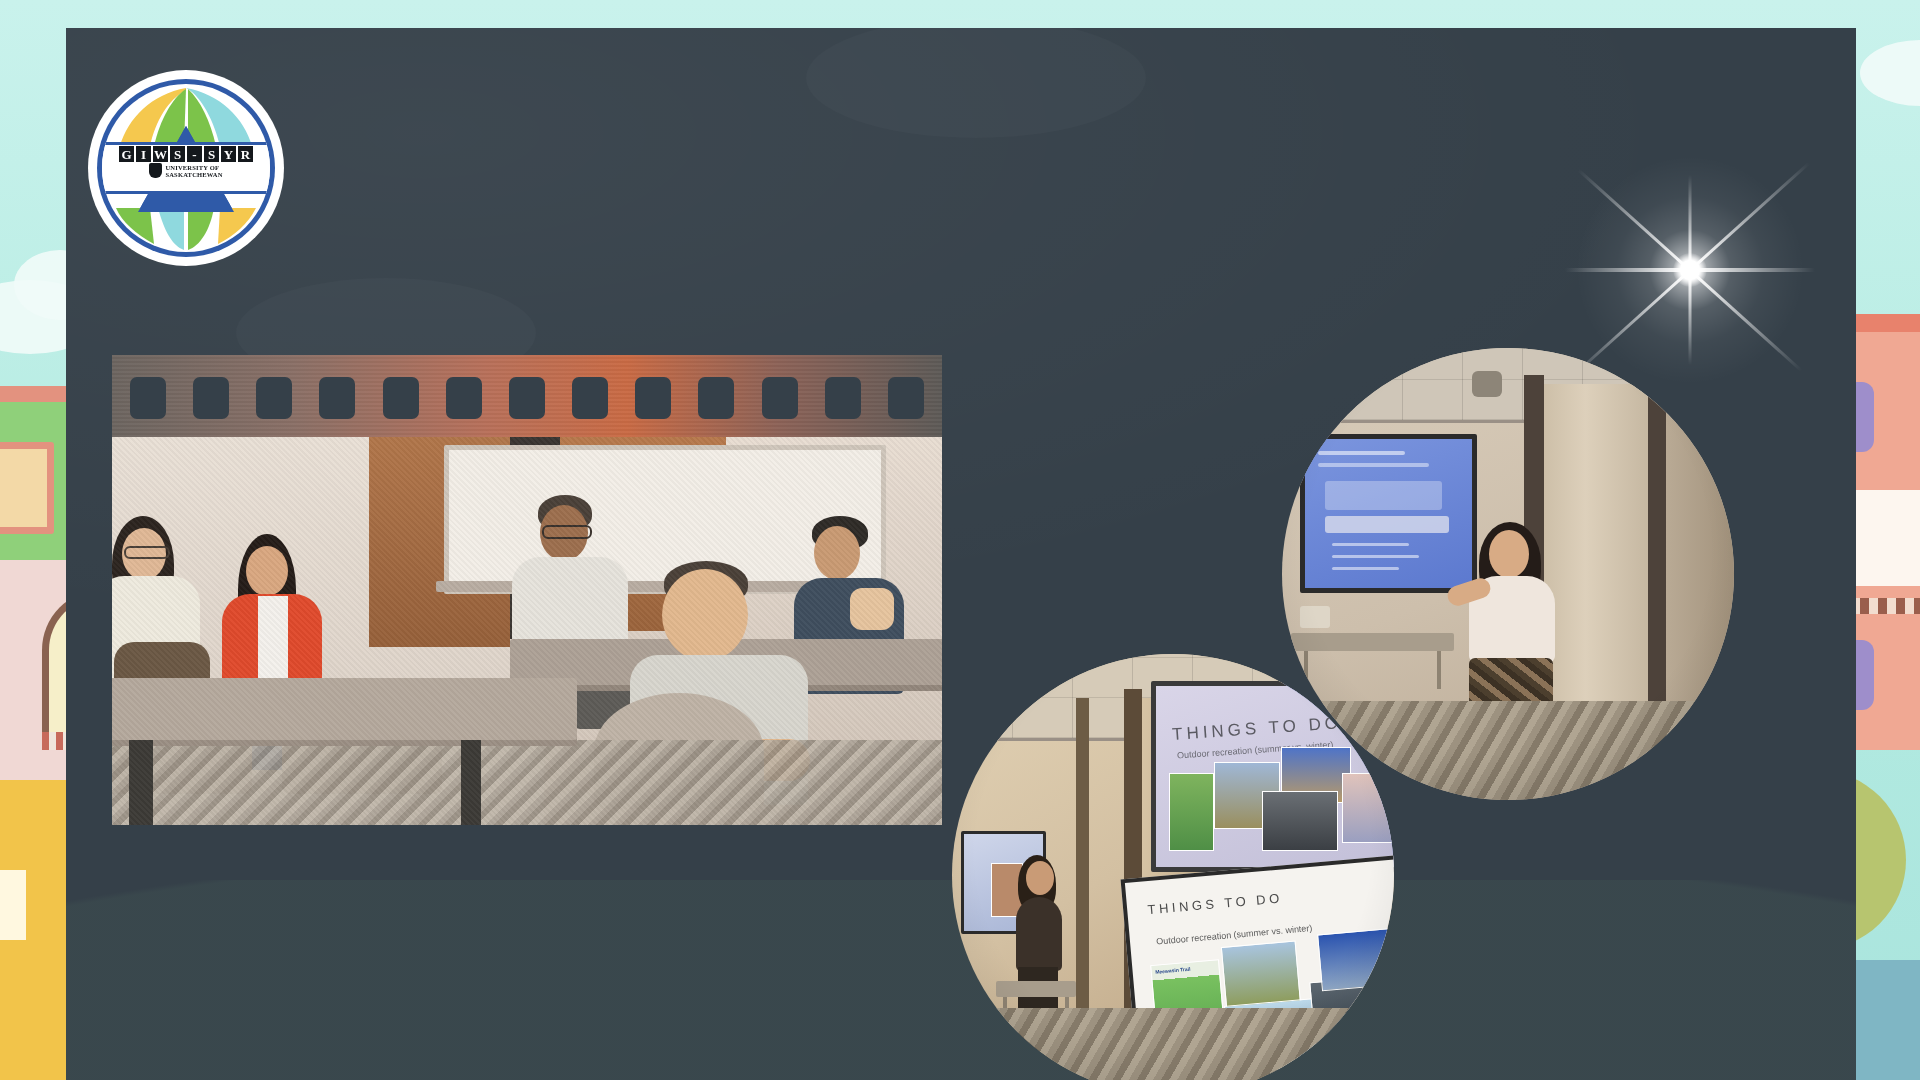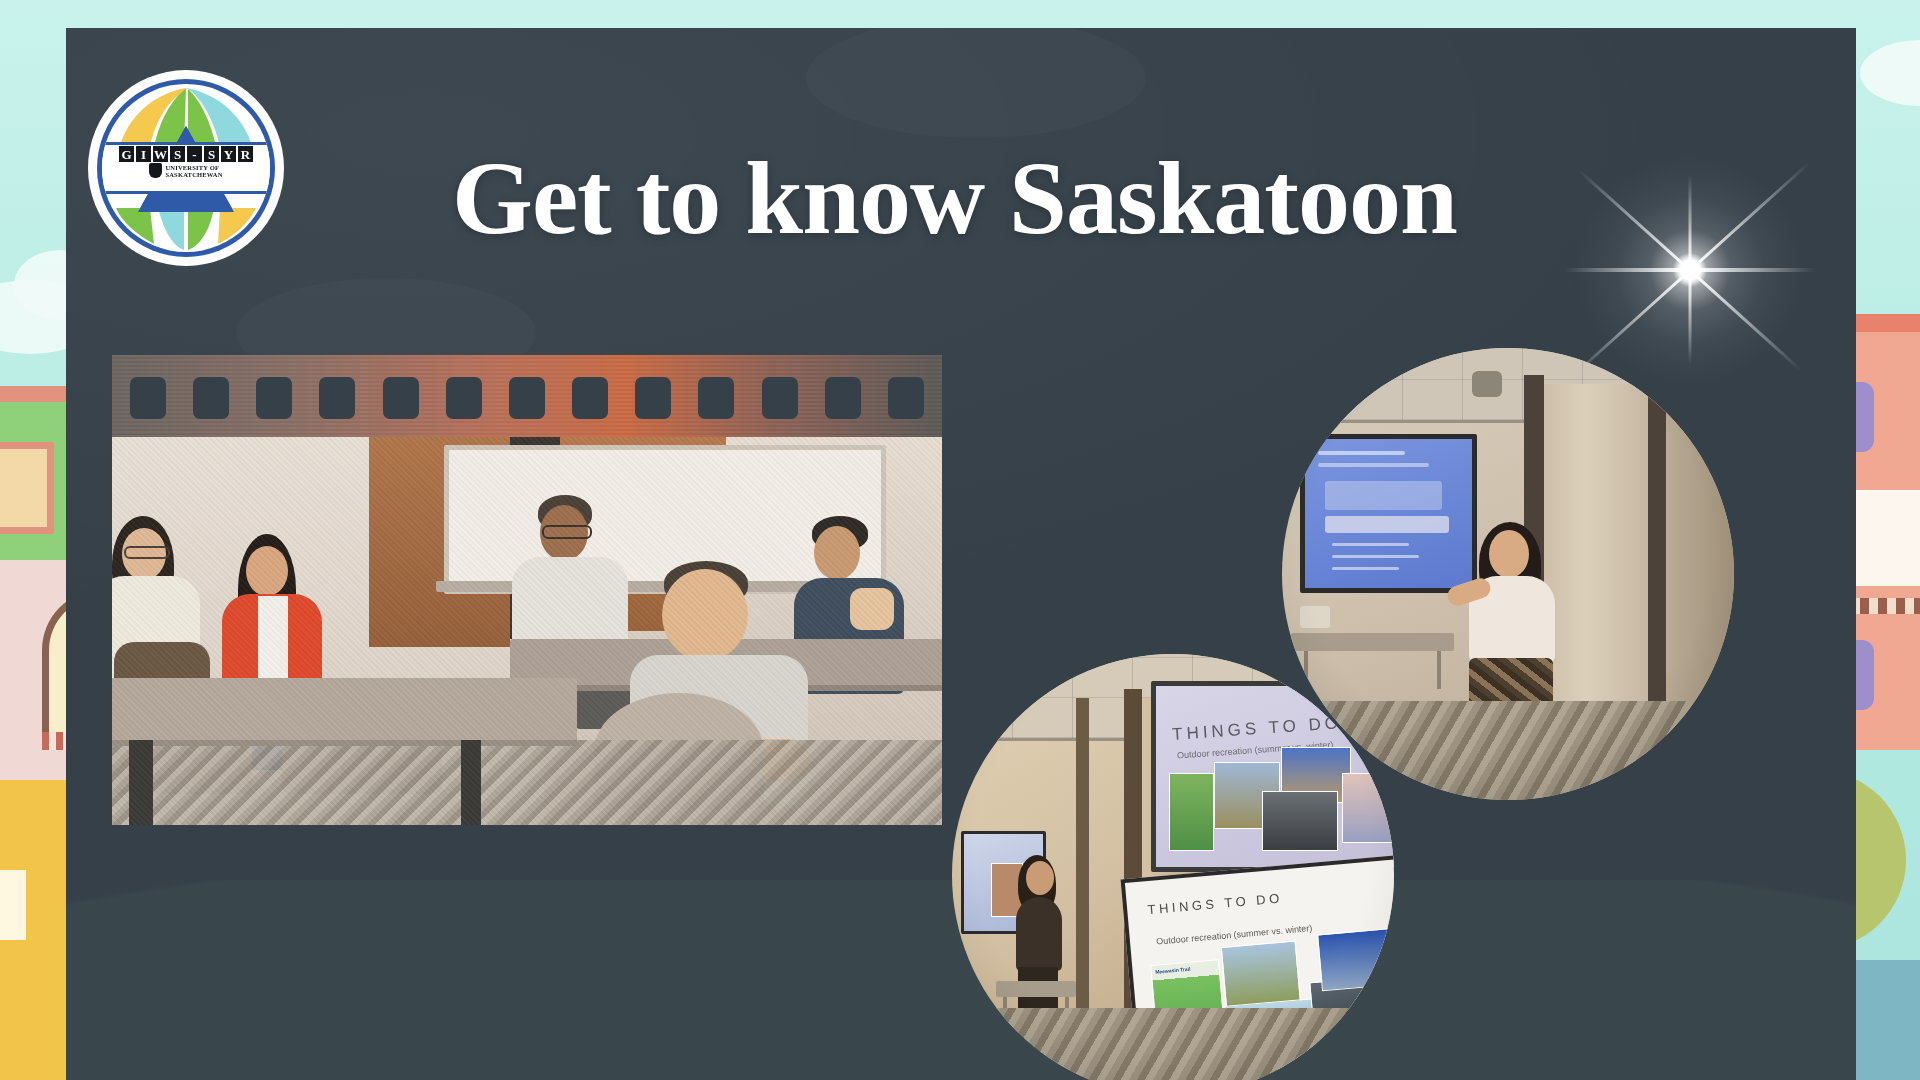--- a/index.html
+++ b/index.html
@@ -255,21 +255,20 @@
             <div class="uofs-shield"></div>
             <div class="uofs-txt">
               <div>UNIVERSITY OF</div>
               <div>SASKATCHEWAN</div>
             </div>
           </div>
         </div>
       </div>
     </div>
 
-    <div class="title" style="left:386px;top:118px;">Get to know Saskatoon</div>
 
     <div class="sparkle" style="left:1494px;top:112px;">
       <div class="sp-glow"></div>
       <div class="sp-ray sp-r3"></div>
       <div class="sp-ray sp-r4"></div>
       <div class="sp-ray sp-r1"></div>
       <div class="sp-ray sp-r2"></div>
       <div class="sp-core"></div>
     </div>
 

